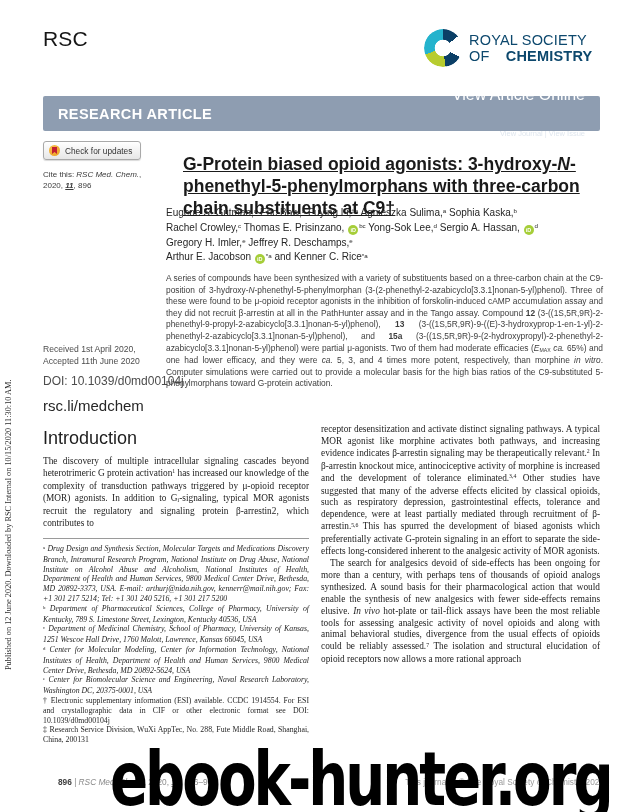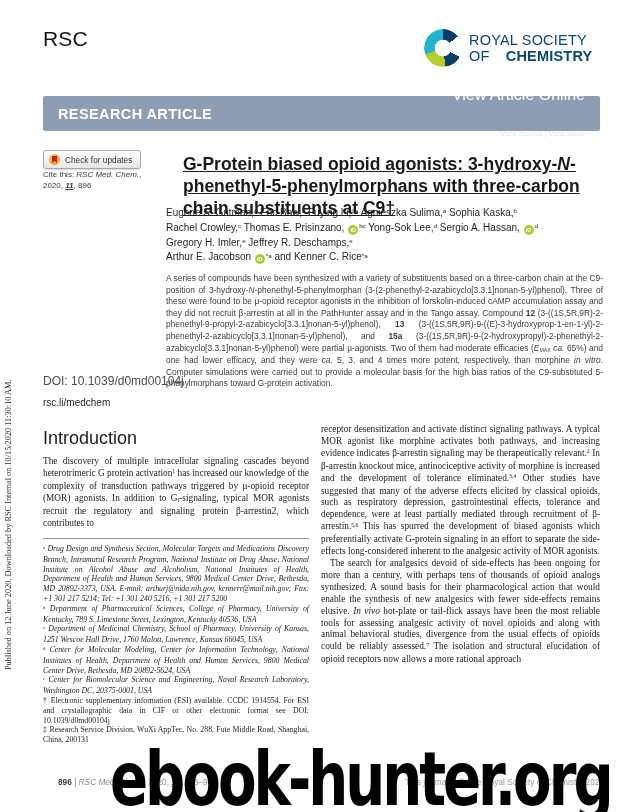--- a/index.html
+++ b/index.html
@@ -52,30 +52,30 @@
   .banner-right{text-align:right; color:#fff;}
   .banner-right .vao{font-weight:normal; font-size:16px; line-height:12px; cursor:pointer;}
   .banner-right .vlinks{font-size:7.5px; color:#dfe6ee; line-height:9px; cursor:pointer;margin-top:28px;}
 
   
   .check-btn{
     position:absolute; left:43px; top:141px;
     display:inline-flex; align-items:center; gap:5px;
     border:1px solid #a9a9a9; border-radius:3px; padding:3px 8px 3px 5px;
     background:linear-gradient(#ffffff,#e7e7e7);
-    font-size:8.3px; color:#333; cursor:pointer; box-shadow:0 1px 1px rgba(0,0,0,.15);margin-top:9px;
+    font-size:8.3px; color:#333; cursor:pointer; box-shadow:0 1px 1px rgba(0,0,0,.15);
   }
   .cm-icon{width:11px; height:11px; border-radius:50%;
     background:radial-gradient(circle at 35% 30%, #f7c14b, #eb9c1f); position:relative; flex:0 0 11px;}
   .cm-icon::after{content:""; position:absolute; left:3px; top:2px; width:5px; height:7px;
     background:#c21f32; clip-path:polygon(0 0,100% 0,100% 100%,50% 70%,0 100%);}
   .cite{position:absolute; left:43px; top:170px; width:120px; font-size:8px; line-height:10.5px; color:#3c3c3c;}
   .recv{position:absolute; left:43px; top:344px; font-size:8.6px; line-height:11.5px; color:#4c4c4c;}
   .doi{position:absolute; left:43px; top:374px; font-size:12px; color:#4c4c4c;}
-  .rsclink{position:absolute; left:43px; top:397px; font-size:10px; font-weight:500; color:#262626; cursor:pointer;}
+  .rsclink{position:absolute; left:43px; top:397px; font-size:15px; font-weight:500; color:#262626; cursor:pointer;}
 
   
   .title{position:absolute; left:166px; top:136px; width:437px; font-size:17.5px; line-height:22px; font-weight:bold; color:#1a1a1a;}
   .authors{position:absolute; left:166px; top:206px; width:437px; font-size:10px; line-height:13.8px; color:#262626;}
   .abstract{position:absolute; left:166px; top:273px; width:437px; font-size:8.4px; line-height:11.6px; text-align:justify; color:#3d3d3d;}
 
   
   .body-serif{font-family:"Liberation Serif", serif; font-size:9.3px; line-height:11.9px; text-align:justify; color:#1c1c1c;}
   .sec-head{position:absolute; left:43px; top:428px; font-size:18px; font-weight:500; color:#1d1d1d;}
   .col-left-para{position:absolute; left:43px; top:456px; width:266px;}
@@ -127,20 +127,24 @@
     </div>
   </div>
 
   <div class="check-btn">
     <span class="cm-icon"></span>
     <span>Check for updates</span>
   </div>
 
   <div class="cite"><span>Cite this: </span><span class="rt-i">RSC Med. Chem.</span><span>, 2020, </span><span class="rt-bi">11</span><span>, 896</span></div>
 
+  <div class="recv">
+    <div>Received 1st April 2020,</div>
+    <div>Accepted 11th June 2020</div>
+  </div>
 
   <div class="doi">DOI: 10.1039/d0md00104j</div>
 
   <div class="rsclink">rsc.li/medchem</div>
 
   <h1 class="title" style="margin:17px;text-decoration:underline;"><span>G-Protein biased opioid agonists: 3-hydroxy-</span><span class="rt-i">N</span><span>-phenethyl-5-phenylmorphans with three-carbon chain substituents at C9†</span></h1>
 
   <div class="authors">
     <div><span>Eugene S. Gutman,</span><span class="rt-sup">a</span><span> Eric Bow,</span><span class="rt-sup">a</span><span> Fuying Li,</span><span class="rt-sup">‡a</span><span> Agnieszka Sulima,</span><span class="rt-sup">a</span><span> Sophia Kaska,</span><span class="rt-sup">b</span></div>
     <div><span>Rachel Crowley,</span><span class="rt-sup">c</span><span> Thomas E. Prisinzano, </span><span class="rt-orcid">iD</span><span class="rt-sup">bc</span><span> Yong-Sok Lee,</span><span class="rt-sup">d</span><span> Sergio A. Hassan, </span><span class="rt-orcid">iD</span><span class="rt-sup">d</span></div>

